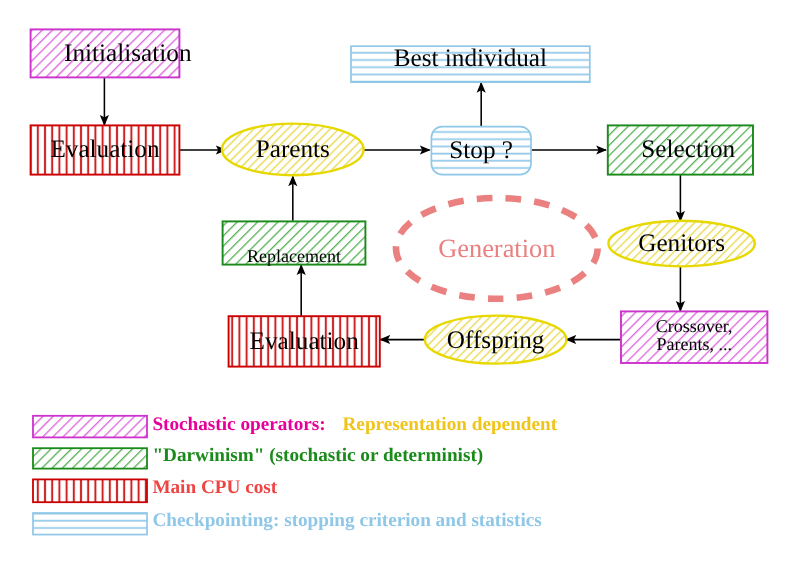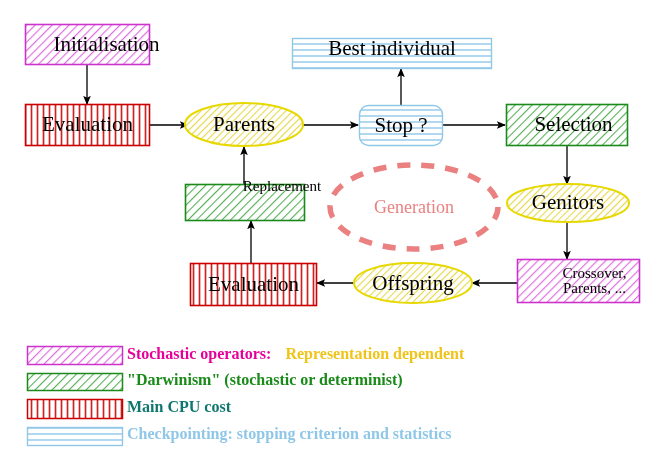--- a/index.html
+++ b/index.html
@@ -136,36 +136,36 @@
   <div class="node-label" style="left:185px; top:103px; width:118px; height:43px; font-size:21px;">Parents</div>
 
   <div class="node-label" style="left:292px; top:38px; width:200px; height:21px; font-size:21px;">Best individual</div>
 
   <div class="node-label" style="left:359px; top:105px; width:84px; height:41px; font-size:21px;border-radius:12px;">Stop ?</div>
 
   <div class="node-label" style="left:506px; top:104px; width:135px; height:42px; font-size:21px;">Selection</div>
 
   <div class="node-label" style="left:507px; top:184px; width:122px; height:38px; font-size:21px;">Genitors</div>
 
-  <div class="node-label" style="left:517px; top:259px; width:123px; height:44px; font-size:15px; flex-direction:column; justify-content:center;padding-left:16px;">
+  <div class="node-label" style="left:517px; top:259px; width:123px; height:44px; font-size:15px; flex-direction:column; justify-content:center;">
     <span>Crossover,</span>
     <span>Parents, ...</span>
   </div>
 
   <div class="node-label" style="left:354px; top:263px; width:118px; height:41px; font-size:21px;">Offspring</div>
 
   <div class="node-label" style="left:190px; top:263px; width:127px; height:43px; font-size:21px;">Evaluation</div>
 
-  <div class="node-label" style="left:185px; top:168px; width:120px; height:37px; font-size:15px;margin-left:37px;">Replacement</div>
+  <div class="node-label" style="left:185px; top:196px; width:120px; height:37px; font-size:15px;">Replacement</div>
 
-  <div class="node-label" style="left:330px; top:188px; width:168px; height:38px; font-size:18px; color:#ea8080;">Generation</div>
+  <div class="node-label" style="left:330px; top:188px; width:168px; height:38px; font-size:22px; color:#ea8080;">Generation</div>
 
   <div class="legend-text" style="left:127px; top:345px; font-size:16px;">
     <span class="seg1" style="color:#e6009a;">Stochastic operators:</span><span class="seg2" style="color:#f0c419;">Representation dependent</span>
   </div>
 
   <div class="legend-text" style="left:127px; top:371px; font-size:16px; color:#1a8a1a;">"Darwinism" (stochastic or determinist)</div>
 
-  <div class="legend-text" style="left:127px; top:398px; font-size:16px; color:#0f766e;">Main CPU cost</div>
+  <div class="legend-text" style="left:127px; top:398px; font-size:16px; color:#ef4444;">Main CPU cost</div>
 
   <div class="legend-text" style="left:127px; top:425px; font-size:16px; color:#8fc7e8;">Checkpointing: stopping criterion and statistics</div>
 
 </div>
 
 </body></html>

